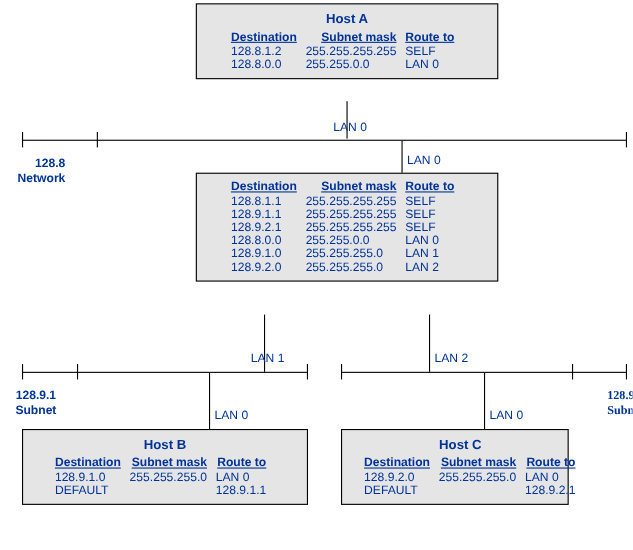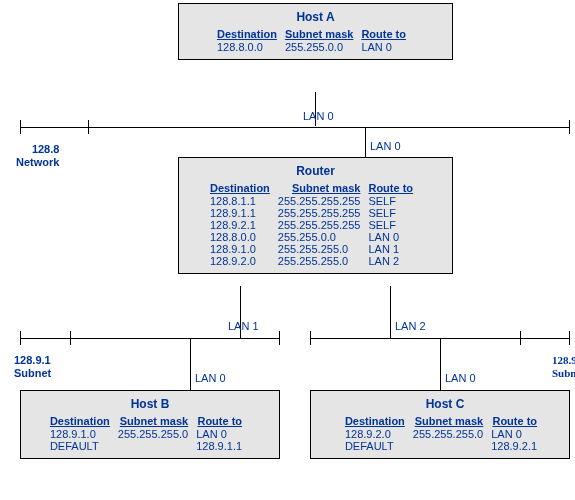--- a/index.html
+++ b/index.html
@@ -73,20 +73,25 @@
 <div class="box" style="left:178px; top:3px; width:275px;">
   <div class="title">Host A</div>
   <table>
     <tbody>
         <tr>
       <th>Destination</th>
       <th>Subnet mask</th>
       <th>Route to</th>
     </tr>
     <tr>
+          <td>128.8.1.2</td>
+          <td>255.255.255.255</td>
+          <td>SELF</td>
+        </tr>
+    <tr>
           <td>128.8.0.0</td>
           <td>255.255.0.0</td>
           <td>LAN 0</td>
         </tr>
   </tbody>
     </table>
 </div>
 
 <div class="line-v" style="left:315px; top:92px; height:34px;"></div>
 <div class="lan" style="left:303px; top:110px;">LAN 0</div>
@@ -98,21 +103,20 @@
 
 <div class="lbl" style="left:16px; top:143px; line-height:13px;text-align:right;">
   <span style="white-space:pre;">128.8
 Network</span>
 </div>
 
 <div class="line-v" style="left:365px; top:128px; height:30px;"></div>
 <div class="lan" style="left:370px; top:140px;">LAN 0</div>
 
 <div class="box" style="left:178px; top:157px; width:275px;">
-  <div class="title">Router</div>
   <table>
     <tbody>
         <tr>
       <th>Destination</th>
       <th>Subnet mask</th>
       <th>Route to</th>
     </tr>
     <tr>
           <td>128.8.1.1</td>
           <td>255.255.255.255</td>
@@ -149,21 +153,21 @@
 
 <div class="line-v" style="left:240px; top:286px; height:52px;"></div>
 <div class="lan" style="left:228px; top:320px;">LAN 1</div>
 <div class="line-v" style="left:390px; top:286px; height:52px;"></div>
 <div class="lan" style="left:395px; top:320px;">LAN 2</div>
 
 <div class="line-h" style="left:20px; top:338px; width:260px;"></div>
 <div class="line-v" style="left:20px; top:331px; height:14px;"></div>
 <div class="line-v" style="left:70px; top:331px; height:14px;"></div>
 <div class="line-v" style="left:279px; top:331px; height:14px;"></div>
-<div class="lbl" style="left:14px; top:354px; line-height:13px;">
+<div class="lbl" style="left:14px; top:354px; line-height:13px;text-align:center;">
   <span style="white-space:pre;">128.9.1
 Subnet</span>
 </div>
 
 <div class="line-h" style="left:310px; top:338px; width:260px;"></div>
 <div class="line-v" style="left:310px; top:331px; height:14px;"></div>
 <div class="line-v" style="left:520px; top:331px; height:14px;"></div>
 <div class="line-v" style="left:569px; top:331px; height:14px;"></div>
 <div class="lbl" style="left:552px; top:354px; line-height:13px; text-align:right;font-family:Liberation Serif, serif;">
   <span style="white-space:pre;">128.9.2
@@ -192,21 +196,21 @@
         </tr>
     <tr>
           <td>DEFAULT</td>
           <td></td>
           <td>128.9.1.1</td>
         </tr>
   </tbody>
     </table>
 </div>
 
-<div class="box" style="left:310px; top:390px; width:260px;padding-left:20px;">
+<div class="box" style="left:310px; top:390px; width:207px;padding-left:20px;">
   <div class="title">Host C</div>
   <table>
     <tbody>
         <tr>
       <th>Destination</th>
       <th>Subnet mask</th>
       <th>Route to</th>
     </tr>
     <tr>
           <td>128.9.2.0</td>

